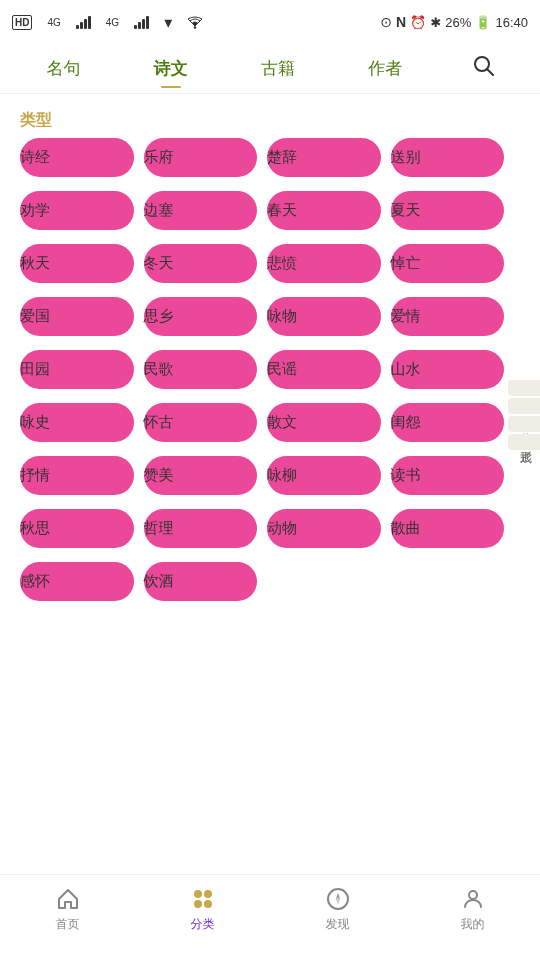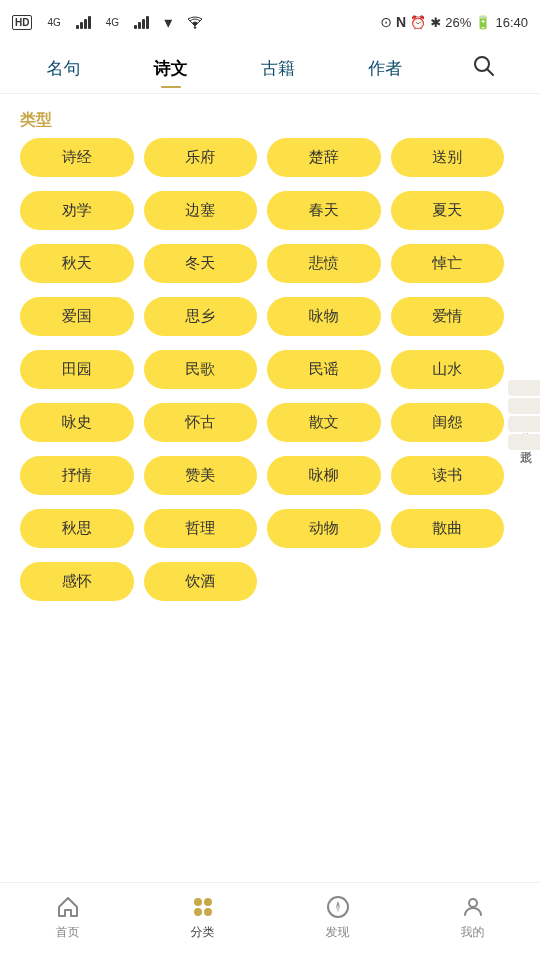--- a/index.html
+++ b/index.html
@@ -34,27 +34,27 @@
       height: 50px;
       background: #fff;
       display: flex;
       align-items: center;
       justify-content: space-around;
       border-bottom: 1px solid #f0f0f0;
       padding: 0 10px;
     }
     .nav-item {
       font-size: 17px;
-      color: #0c4a6e;
+      color: #4d7c0f;
       padding: 8px 10px;
       cursor: pointer;
       position: relative;
     }
     .nav-item.active {
-      color: #000000;
+      color: #4d7c0f;
       font-weight: bold;
     }
     .nav-item.active::after {
       content: '';
       position: absolute;
       bottom: 0;
       left: 50%;
       transform: translateX(-50%);
       width: 20px;
       height: 2px;
@@ -84,24 +84,24 @@
     }
 
     
     .tags-grid {
       display: grid;
       grid-template-columns: repeat(4, 1fr);
       gap: 14px 10px;
     }
 
     .tag-item {
-      background: #fde047;
+      background: #ec4899;
       border-radius: 20px;
       padding: 10px 0;
-      text-align: center;
+      text-align: left;
       font-size: 15px;
       color: #333;
       cursor: pointer;
       user-select: none;
       font-family: Liberation Serif, serif;
     }
 
     
     .side-nav {
       position: fixed;
@@ -126,21 +126,21 @@
       line-height: 1.4;
     }
     .side-nav-item.active-side {
       color: #c8a84b;
       font-weight: bold;
     }
 
     
     .bottom-nav {
       position: fixed;
-      bottom: 8px;
+      bottom: 16px;
       left: 0;
       width: 540px;
       height: 70px;
       background: #fff;
       border-top: 1px solid #eee;
       display: flex;
       align-items: center;
       justify-content: space-around;
     }
     .bottom-nav-item {
@@ -306,21 +306,21 @@
   </div>
   <div class="bottom-nav-item active">
     <div class="bottom-icon">
       <svg width="24" height="24" viewBox="0 0 24 24">
         <circle cx="7" cy="7" r="4" fill="#c8a84b"></circle>
         <circle cx="17" cy="7" r="4" fill="#c8a84b"></circle>
         <circle cx="7" cy="17" r="4" fill="#c8a84b"></circle>
         <circle cx="17" cy="17" r="4" fill="#c8a84b"></circle>
       </svg>
     </div>
-    <div class="bottom-label" style="color:#404040;">分类</div>
+    <div class="bottom-label" style="color:#6d28d9;">分类</div>
   </div>
   <div class="bottom-nav-item">
     <div class="bottom-icon">
       <svg width="24" height="24" viewBox="0 0 24 24" fill="none">
         <circle cx="12" cy="12" r="10" stroke="#888" stroke-width="2"></circle>
         <polygon points="12,6 14,12 12,14 10,12" fill="#888"></polygon>
         <polygon points="12,18 10,12 12,10 14,12" fill="#ccc"></polygon>
       </svg>
     </div>
     <div class="bottom-label">发现</div>

